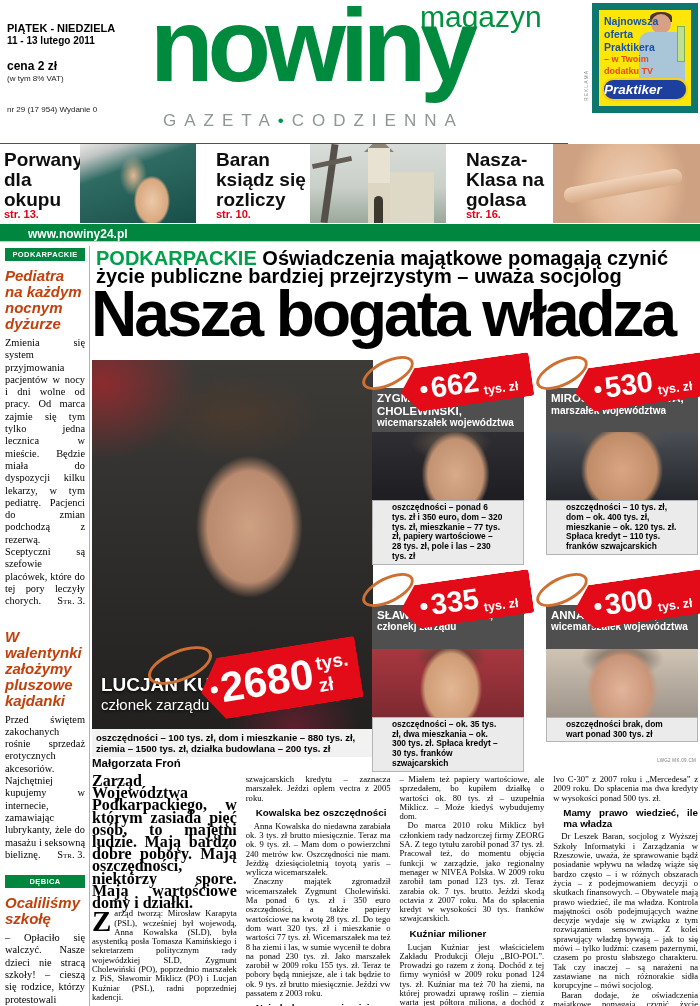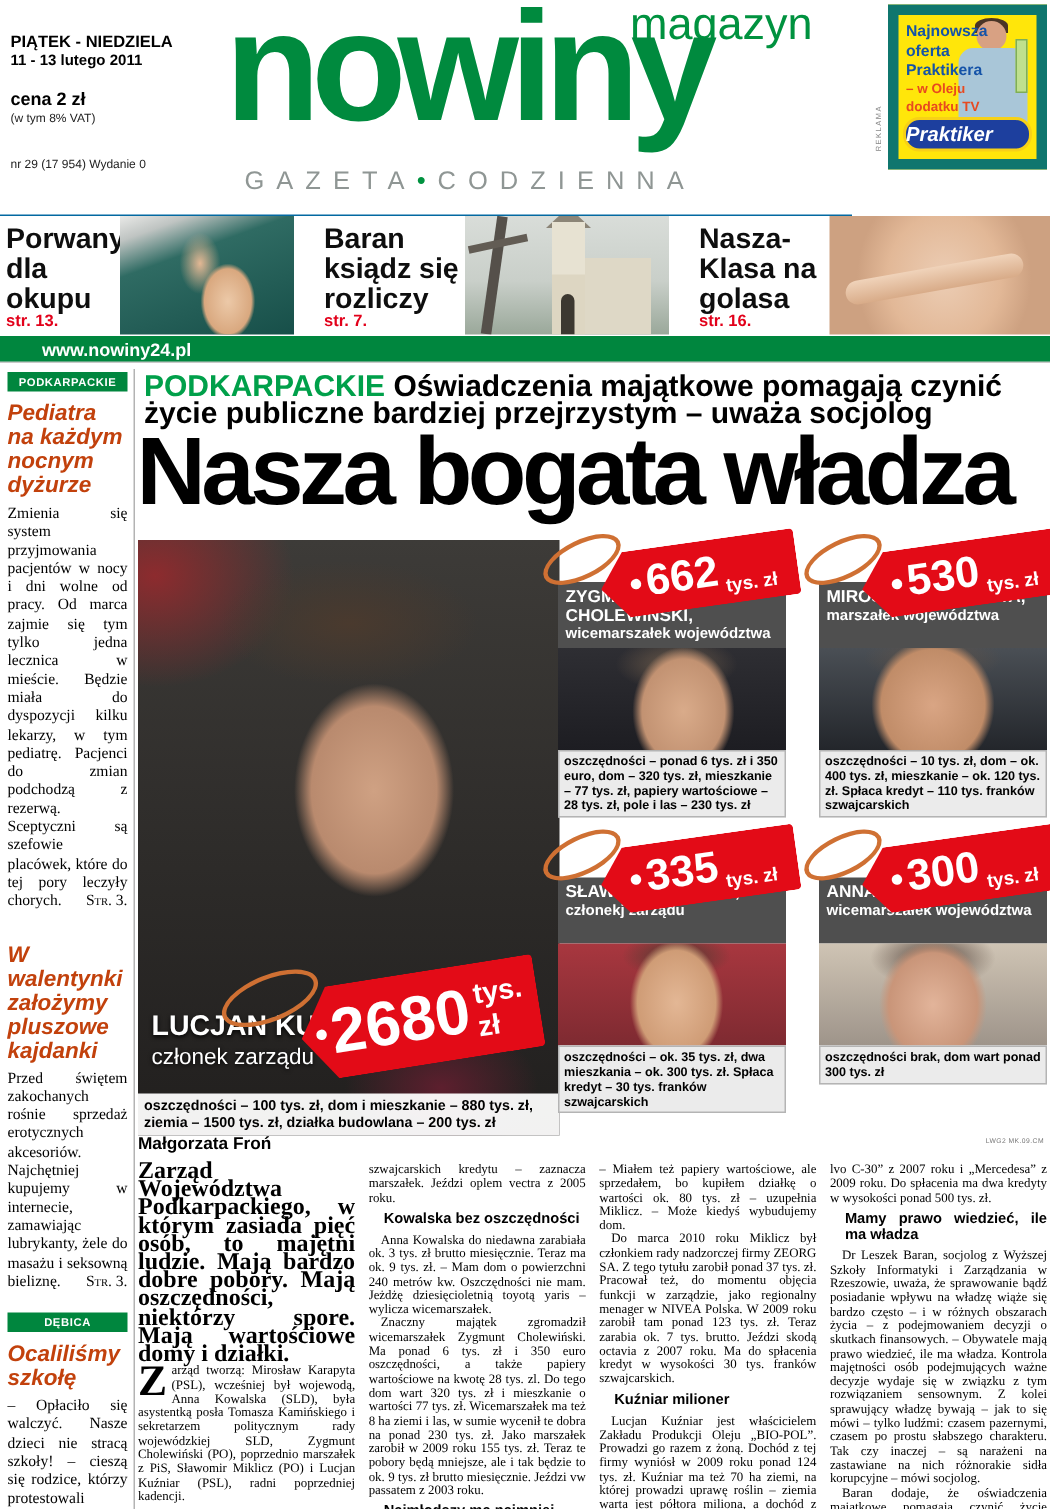--- a/index.html
+++ b/index.html
@@ -117,21 +117,21 @@
 
   
   .cards{position:absolute;left:372px;top:388px;width:326px;display:grid;
          grid-template-columns:152px 152px;column-gap:22px;row-gap:40px;}
   .card{position:relative;width:152px;}
   .card-head{background:#4f4f4f;color:#fff;padding:4px 5px 3px;min-height:37px;}
   .card-name{font-size:11.5px;font-weight:bold;line-height:12.5px;}
   .card-role{font-size:10px;font-weight:bold;line-height:11px;}
   .card-photo{height:68px;}
   .card-assets{background:#ebebeb;border:1px solid #b4b4b4;font-size:8.4px;font-weight:bold;
-               line-height:9.8px;padding:2px 3px;color:#000;}
+               line-height:9.8px;padding:2px 19px;color:#000;}
   .p-chol{background:radial-gradient(ellipse 46px 58px at 55% 62%,#d9ab8a 0%,#c29272 60%,rgba(0,0,0,0) 74%),
           radial-gradient(ellipse 58px 26px at 52% 16%,#6b5a4a 0%,rgba(0,0,0,0) 70%),
           linear-gradient(180deg,#2e2e33 0%,#1d1d22 100%);}
   .p-kar{background:radial-gradient(ellipse 54px 58px at 50% 56%,#d9a584 0%,#c08c68 64%,rgba(0,0,0,0) 76%),
          radial-gradient(ellipse 66px 24px at 50% 10%,#5e5248 0%,rgba(0,0,0,0) 70%),
          linear-gradient(180deg,#4a4f55 0%,#23262b 100%);}
   .p-mik{background:radial-gradient(ellipse 42px 56px at 52% 58%,#e3b795 0%,#cf9c76 62%,rgba(0,0,0,0) 74%),
          radial-gradient(ellipse 52px 22px at 52% 12%,#4a3c30 0%,rgba(0,0,0,0) 70%),
          linear-gradient(180deg,#a8373f 0%,#7e2a31 100%);}
   .p-kow{background:radial-gradient(ellipse 46px 54px at 50% 60%,#e2b49a 0%,#c99579 64%,rgba(0,0,0,0) 78%),
@@ -173,41 +173,41 @@
     <div class="ad-man">
       <div class="ad-hair"></div>
       <div class="ad-head"></div>
       <div class="ad-shirt"></div>
       <div class="ad-roller"></div>
     </div>
     <div class="ad-l">
       <div class="b">Najnowsza</div>
       <div class="b">oferta</div>
       <div class="b">Praktikera</div>
-      <div class="r">– w Oleju</div>
+      <div class="r">– w Twoim</div>
       <div class="r">dodatku TV</div>
     </div>
     <div class="praktiker">Praktiker</div>
   </div>
 
   <div class="teasers">
     <div class="tz-title" style="left:4px;width:80px;">Porwany dla okupu</div>
     <div class="tz-photo ph-hands"></div>
     <div class="tz-page" style="left:4px;">str. 13.</div>
 
     <div class="tz-title" style="left:216px;width:100px;">Baran ksiądz się rozliczy</div>
     <div class="tz-photo ph-church">
       <div class="church-spire"></div>
       <div class="church-tower"></div>
       <div class="church-nave"></div>
       <div class="church-door"></div>
       <div class="church-pylon"></div>
       <div class="church-arm"></div>
     </div>
-    <div class="tz-page" style="left:216px;">str. 7.</div>
+    <div class="tz-page" style="left:216px;">str. 10.</div>
 
     <div class="tz-title" style="left:466px;width:90px;">Nasza-Klasa na golasa</div>
     <div class="tz-photo ph-skin">
         <div class="arm"></div>
       </div>
     <div class="tz-page" style="left:466px;">str. 16.</div>
   </div>
 
   <div class="urlbar">
     <span>www.nowiny24.pl</span>

